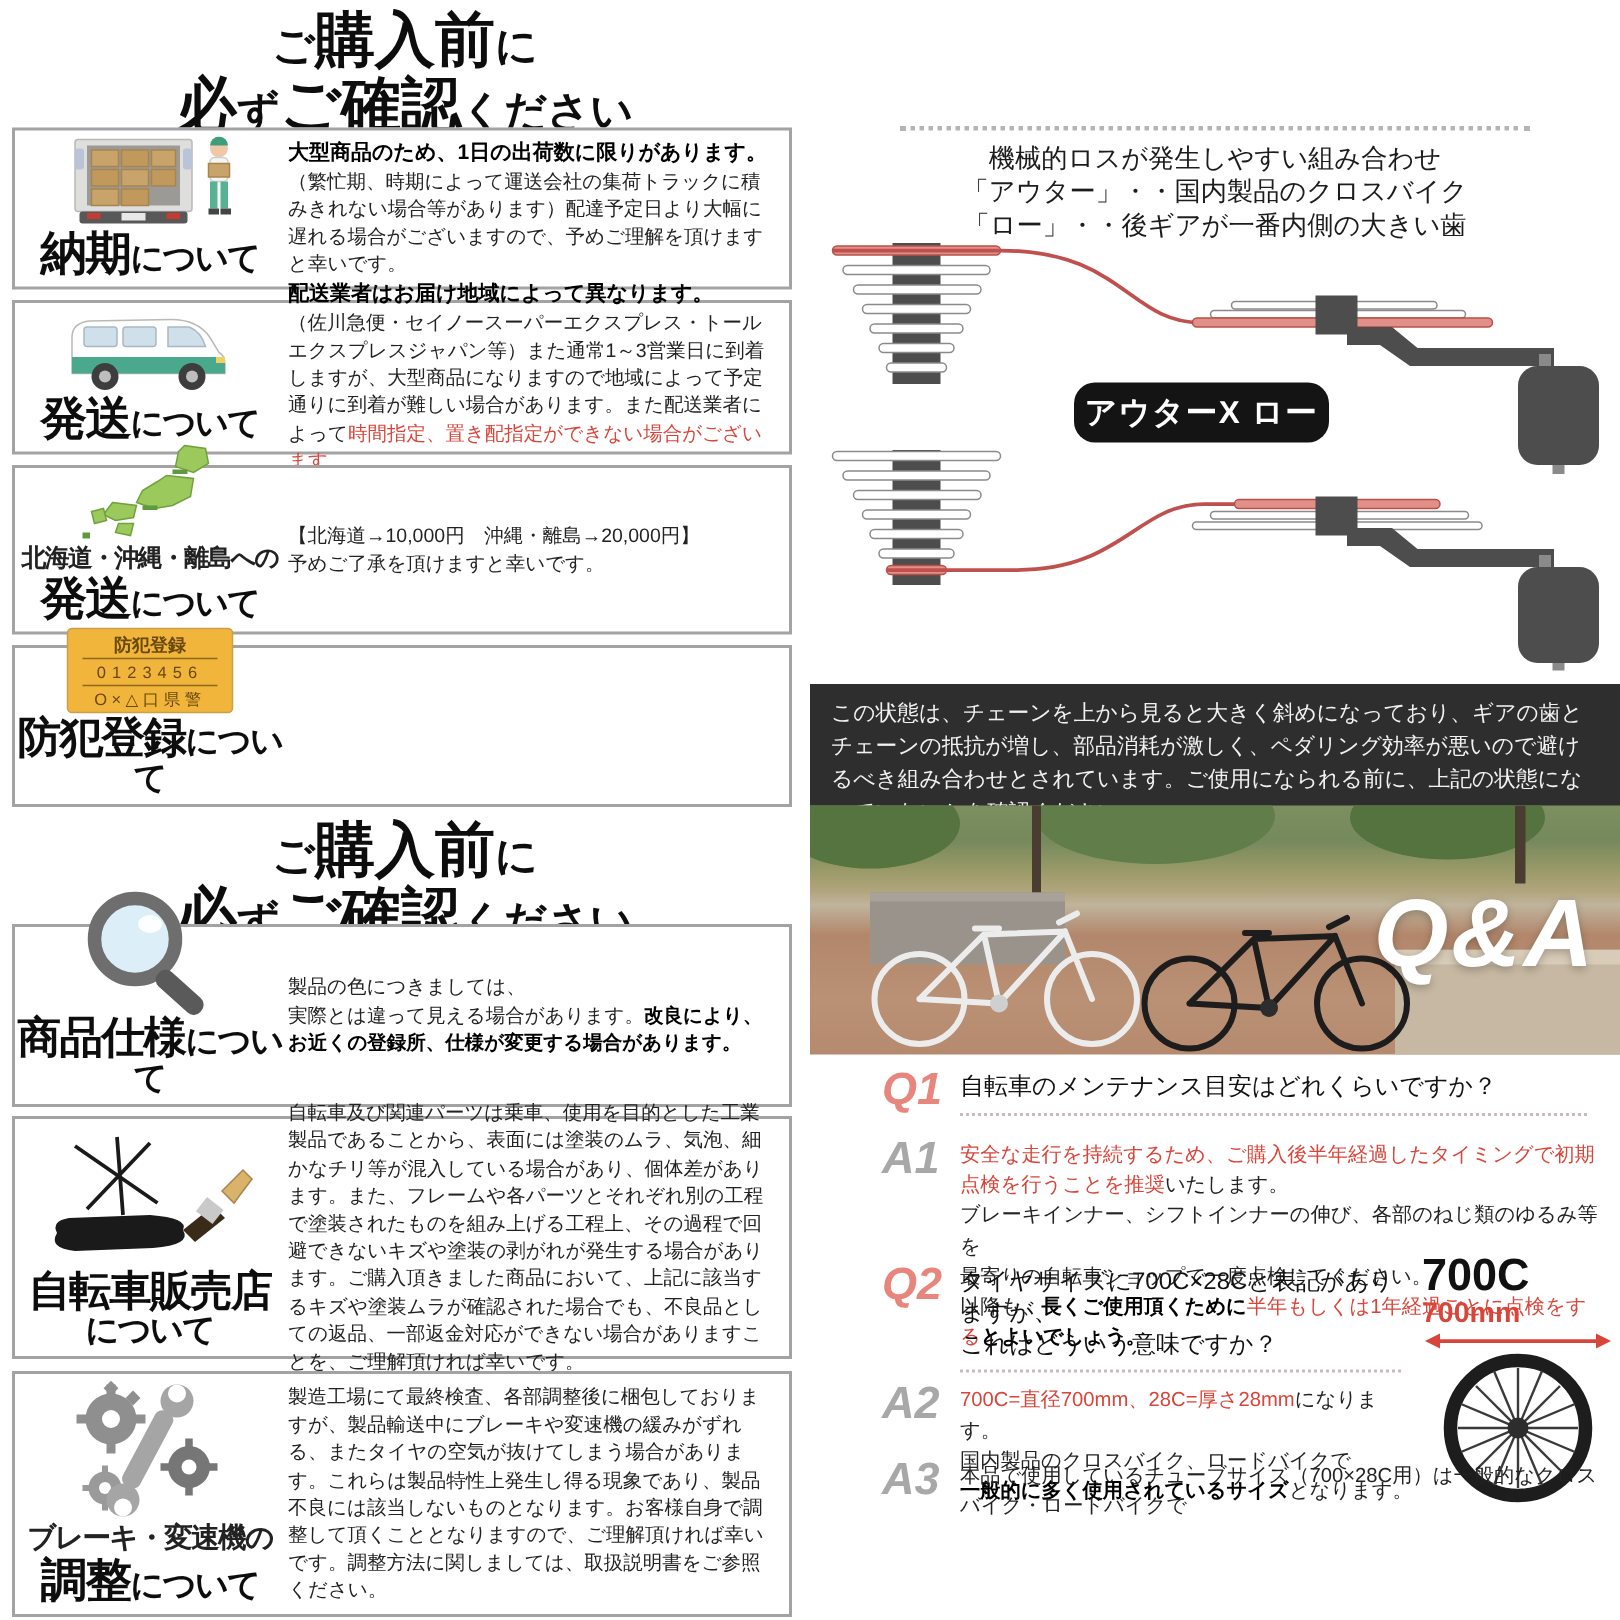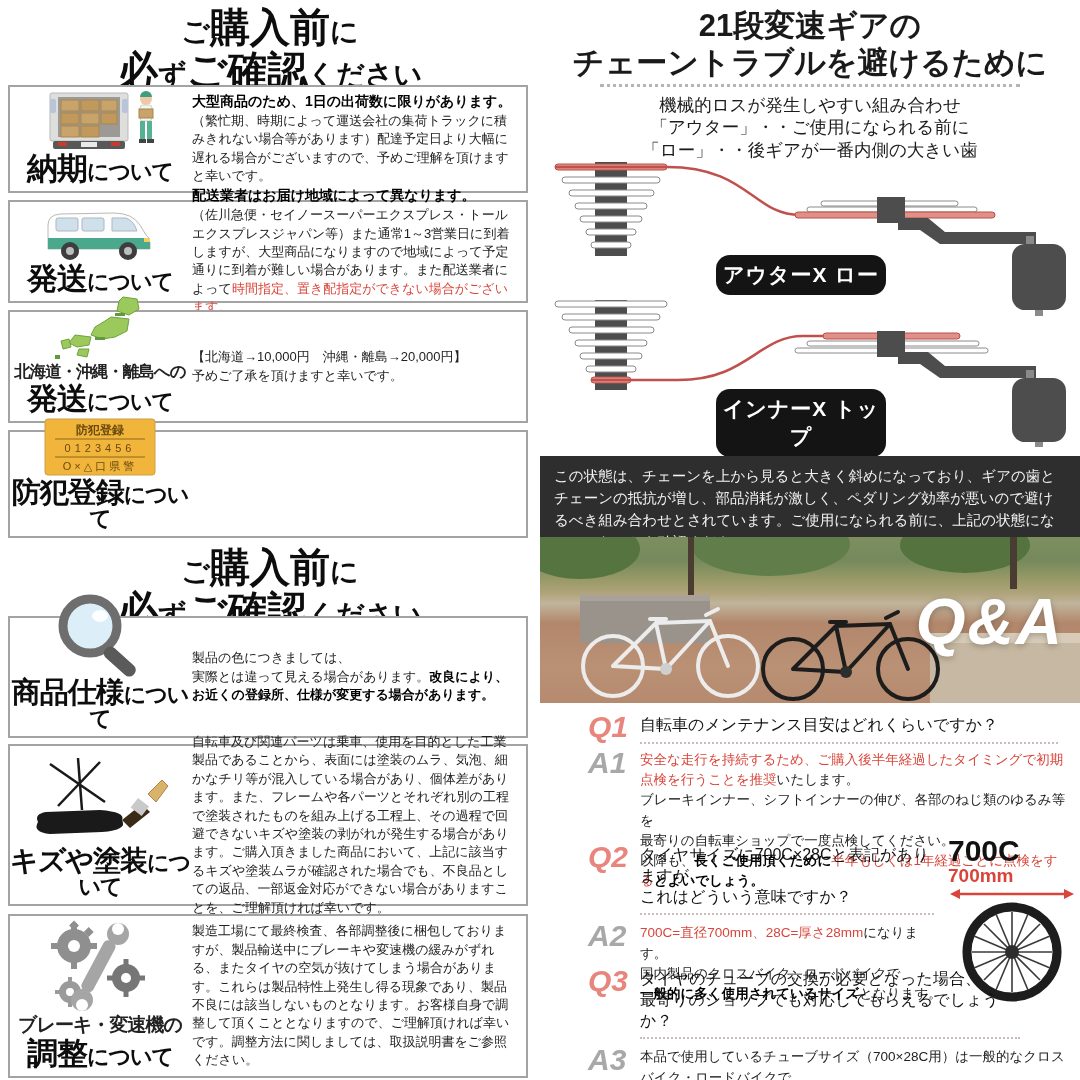--- a/index.html
+++ b/index.html
@@ -198,21 +198,21 @@
     <div class="box-left">
       <div class="icon-wrap">
           <svg width="140" height="92" viewBox="0 0 140 92">
         <path d="M20 10 L75 48 M70 8 L28 52 M48 4 L52 56" stroke="#1a1a1a" stroke-width="2.5" fill="none"></path>
         <path d="M8 68 Q4 60 16 58 L70 56 Q96 58 92 66 Q98 76 72 78 L20 80 Q2 78 8 68 Z" fill="#1a1a1a"></path>
         <polygon points="92,66 112,50 120,58 100,74" fill="#3a2a18"></polygon>
         <rect x="108" y="44" width="14" height="12" fill="#c9c9c9" transform="rotate(38 108 44)"></rect>
         <polygon points="118,40 132,26 138,32 126,48" fill="#d9b36a" stroke="#a9854d"></polygon>
       </svg>
         </div>
-      <div class="heading"><span class="h-main" style="font-size:28px;">キズや塗装</span><span class="h-suffix">について</span></div>
+      <div class="heading"><span class="h-main" style="font-size:28px;">自転車販売店</span><span class="h-suffix">について</span></div>
     </div>
     <div class="box-right">
       <div>自転車及び関連パーツは乗車、使用を目的とした工業製品であることから、表面には塗装のムラ、気泡、細かなチリ等が混入している場合があり、個体差があります。また、フレームや各パーツとそれぞれ別の工程で塗装されたものを組み上げる工程上、その過程で回避できないキズや塗装の剥がれが発生する場合があります。ご購入頂きました商品において、上記に該当するキズや塗装ムラが確認された場合でも、不良品としての返品、一部返金対応ができない場合がありますことを、ご理解頂ければ幸いです。</div>
     </div>
   </div>
 
   <div class="box" style="top:914px;height:164px;">
     <div class="box-left">
       <div class="icon-wrap">
           <svg width="120" height="92" viewBox="0 0 120 92">
@@ -258,28 +258,24 @@
       </svg>
         </div>
       <div class="h-small" style="font-size:19px;">ブレーキ・変速機の</div>
       <div class="heading"><span class="h-main">調整</span><span class="h-suffix">について</span></div>
     </div>
     <div class="box-right">
       <div>製造工場にて最終検査、各部調整後に梱包しておりますが、製品輸送中にブレーキや変速機の緩みがずれる、またタイヤの空気が抜けてしまう場合があります。これらは製品特性上発生し得る現象であり、製品不良には該当しないものとなります。お客様自身で調整して頂くこととなりますので、ご理解頂ければ幸いです。調整方法に関しましては、取扱説明書をご参照ください。</div>
     </div>
   </div>
 
-  <div class="r-title">
-    <div>21段変速ギアの</div>
-    <div>チェーントラブルを避けるために</div>
-  </div>
   <div class="dotted-sep"></div>
   <div class="r-intro">
     <div>機械的ロスが発生しやすい組み合わせ</div>
-    <div>「アウター」・・ご使用になられる前に</div>
+    <div>「アウター」・・国内製品のクロスバイク</div>
     <div>「ロー」・・後ギアが一番内側の大きい歯</div>
   </div>
 
   <svg class="abs" style="left:548px;top:160px;" width="524" height="288" viewBox="0 0 524 288">
 
     <rect x="47" y="2" width="32" height="94" fill="#4d4d4d"></rect>
     <rect x="7" y="4" width="112" height="6" rx="3" fill="#e09088" stroke="#b85048"></rect>
     <rect x="14" y="17" width="98" height="6" rx="3" fill="#fff" stroke="#8a8a8a"></rect>
     <rect x="21" y="30" width="85" height="6" rx="3" fill="#fff" stroke="#8a8a8a"></rect>
     <rect x="27" y="43" width="72" height="6" rx="3" fill="#fff" stroke="#8a8a8a"></rect>
@@ -308,21 +304,20 @@
     <rect x="275" y="173" width="137" height="6" rx="3" fill="#e09088" stroke="#b85048"></rect>
     <rect x="259" y="181" width="172" height="5" rx="2.5" fill="#fff" stroke="#8a8a8a"></rect>
     <rect x="247" y="188" width="193" height="5" rx="2.5" fill="#fff" stroke="#8a8a8a"></rect>
     <rect x="329" y="171" width="28" height="26" fill="#4d4d4d"></rect>
     <path d="M350 192 L380 192 L397 206 L488 206 L488 218 L392 218 L372 204 L350 204 Z" fill="#4d4d4d"></path>
     <rect x="478" y="210" width="8" height="8" fill="#8a8a8a"></rect>
     <rect x="464" y="218" width="54" height="64" rx="13" fill="#4d4d4d"></rect>
     <rect x="487" y="282" width="8" height="5" fill="#8a8a8a"></rect>
   </svg>
   <div class="diagram-label" style="left:716px;top:255px;">アウターX ロー</div>
-  <div class="diagram-label" style="left:716px;top:389px;">インナーX トップ</div>
 
   <div class="warn-box">この状態は、チェーンを上から見ると大きく斜めになっており、ギアの歯とチェーンの抵抗が増し、部品消耗が激しく、ペダリング効率が悪いので避けるべき組み合わせとされています。ご使用になられる前に、上記の状態になっていないかを確認ください。</div>
 
   <div class="photo">
     <div class="blob" style="left:-20px;top:-18px;width:120px;height:60px;background:#55743f;"></div>
     <div class="blob" style="left:150px;top:-25px;width:160px;height:64px;background:#617d49;"></div>
     <div class="blob" style="left:360px;top:-20px;width:130px;height:56px;background:#54733e;"></div>
     <div class="abs" style="left:148px;top:0;width:6px;height:58px;background:#4a3c30;"></div>
     <div class="abs" style="left:470px;top:0;width:7px;height:52px;background:#4a3c30;"></div>
     <div class="stone"></div>
@@ -346,21 +341,21 @@
       <circle cx="278" cy="101" r="6" fill="#2d2d2d"></circle>
     </svg>
     <div class="qa-logo">Q&amp;A</div>
   </div>
 
   <div class="qa-block" style="top:712px;">
     <div class="qa-row">
       <div class="qno q-color">Q1</div>
       <div class="q-text">自転車のメンテナンス目安はどれくらいですか？</div>
     </div>
-    <div class="qa-row" style="margin-top:4px;">
+    <div class="qa-row" style="margin-top:14px;">
       <div class="qno a-color">A1</div>
       <div class="a-text">
         <span class="a-lead-red"><span>安全な走行を持続するため、ご購入後半年経過したタイミングで初期点検を行うことを推奨</span></span><span>いたします。</span><br>
         <span>ブレーキインナー、シフトインナーの伸び、各部のねじ類のゆるみ等を</span><br>
         <span>最寄りの自転車ショップで一度点検してください。</span><br>
         <span>以降も、</span><span class="bold">長くご使用頂くために</span><span class="a-lead-red">半年もしくは1年経過ごとに点検をする</span><span class="bold">とよいでしょう。</span>
       </div>
     </div>
   </div>
 
@@ -395,24 +390,20 @@
         <line x1="48" y1="28" x2="80" y2="104"></line>
           <line x1="80" y1="28" x2="48" y2="104"></line>
         <line x1="26" y1="50" x2="102" y2="82"></line>
           <line x1="102" y1="50" x2="26" y2="82"></line>
       </g>
       <circle cx="64" cy="66" r="7" fill="#2d2d2d"></circle>
     </svg>
   </div>
 
   <div class="qa-block" style="top:966px;">
-    <div class="qa-row">
-      <div class="qno q-color">Q3</div>
-      <div class="q-text" style="max-width:380px;"><span>タイヤのチューブの交換が必要となった場合、</span><br><span>最寄りのショップでも対応してもらえるでしょうか？</span></div>
-    </div>
     <div class="qa-row" style="margin-top:6px;">
       <div class="qno a-color">A3</div>
       <div class="a-text">
         <span>本品で使用しているチューブサイズ（700×28C用）は一般的なクロスバイク・ロードバイクで</span><br>
         <br>
         <br>
         
       </div>
     </div>
   </div>

